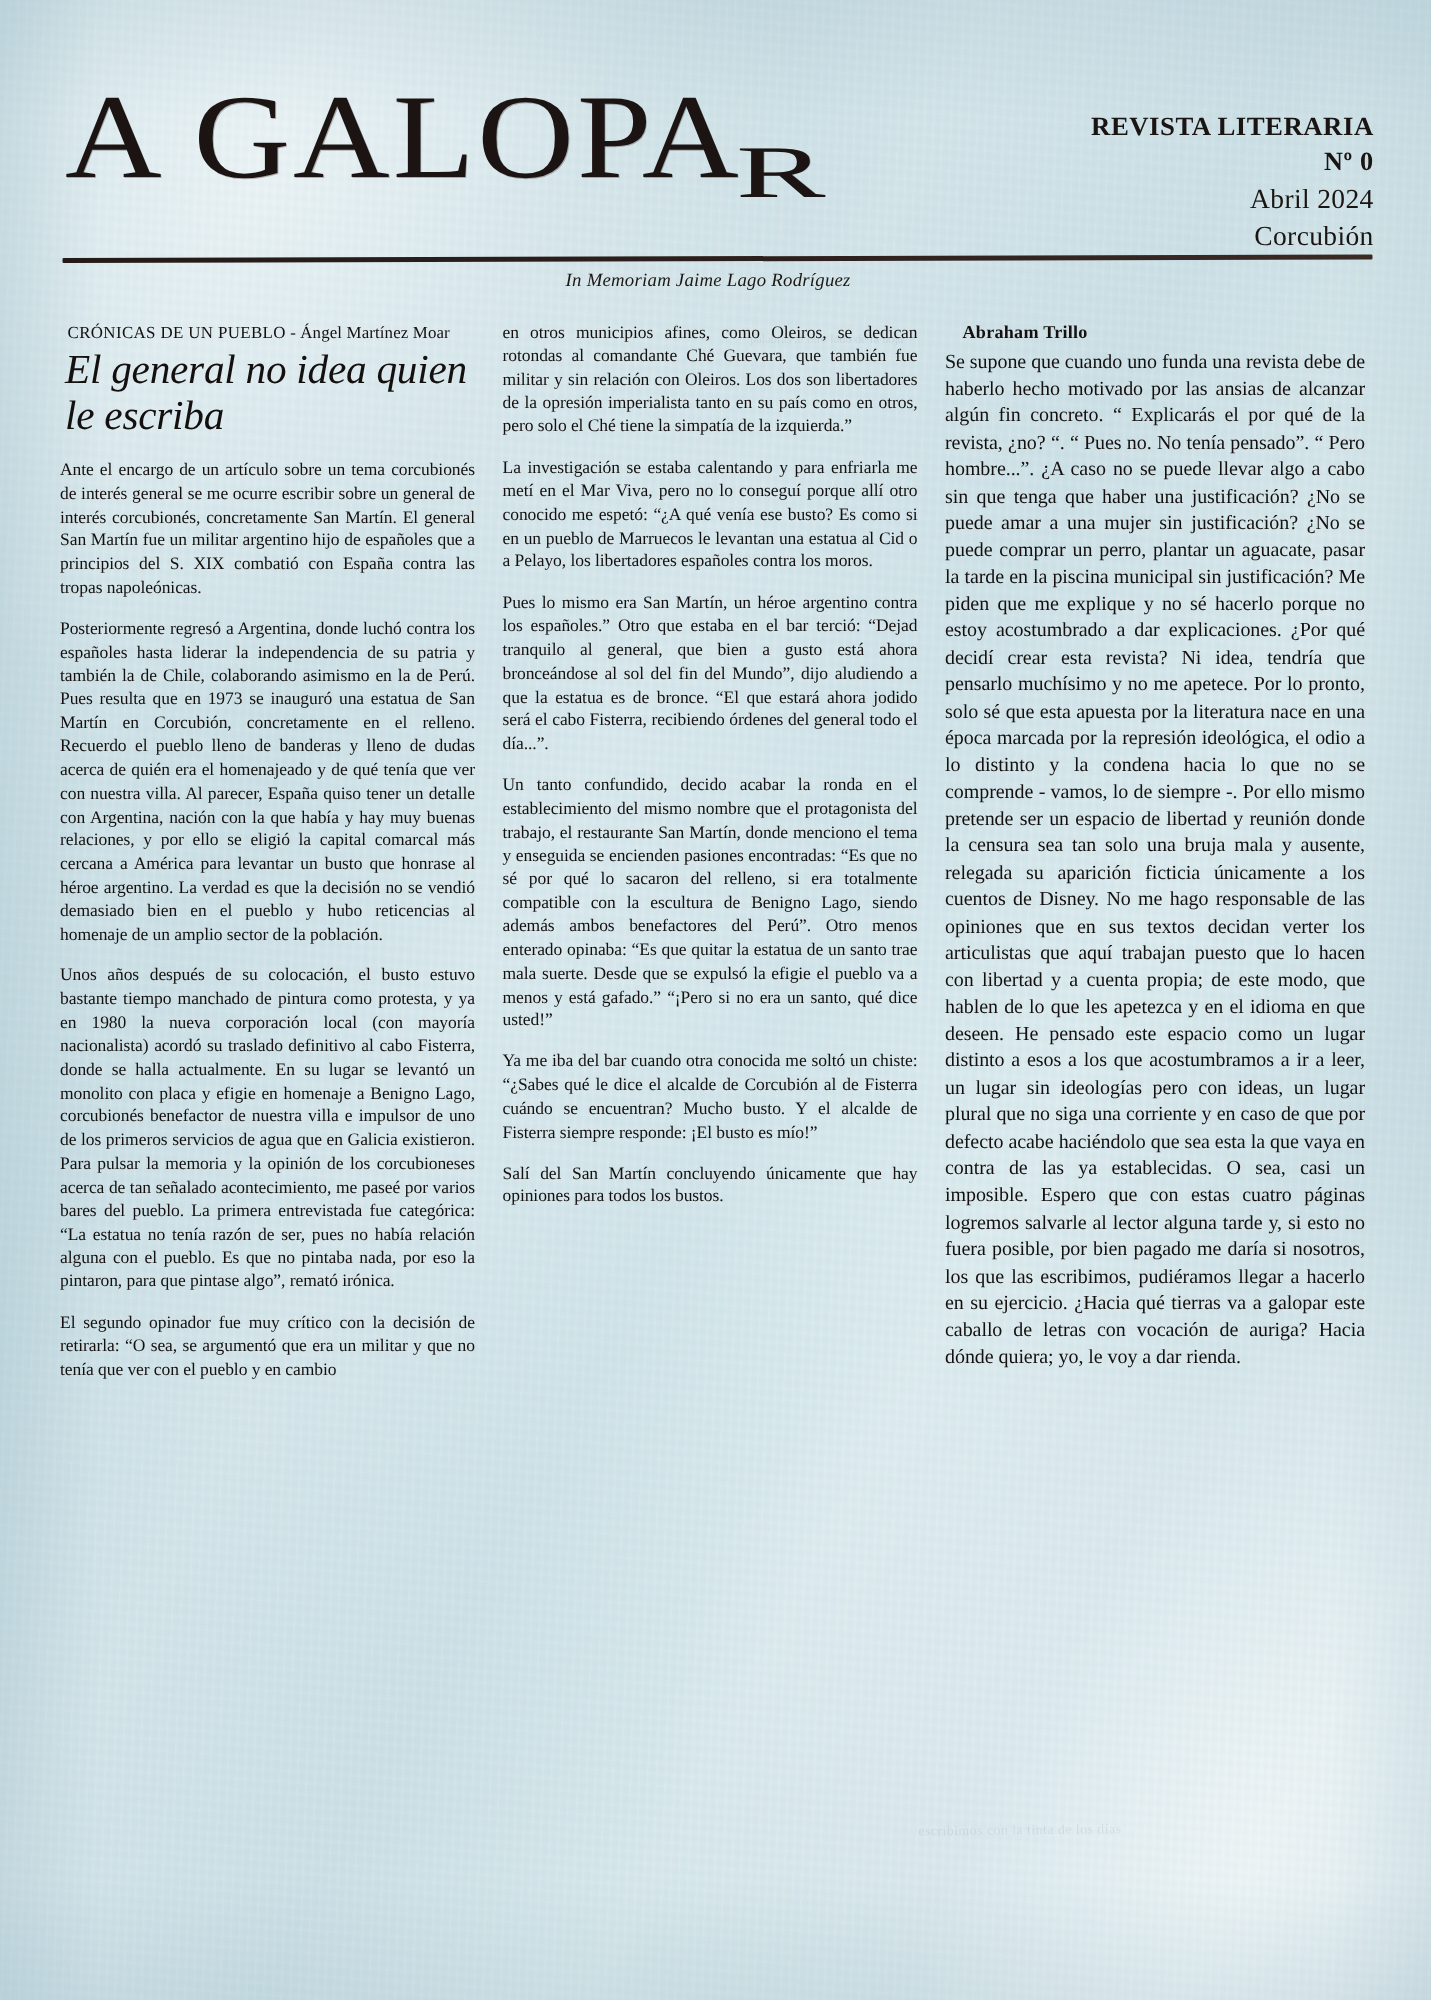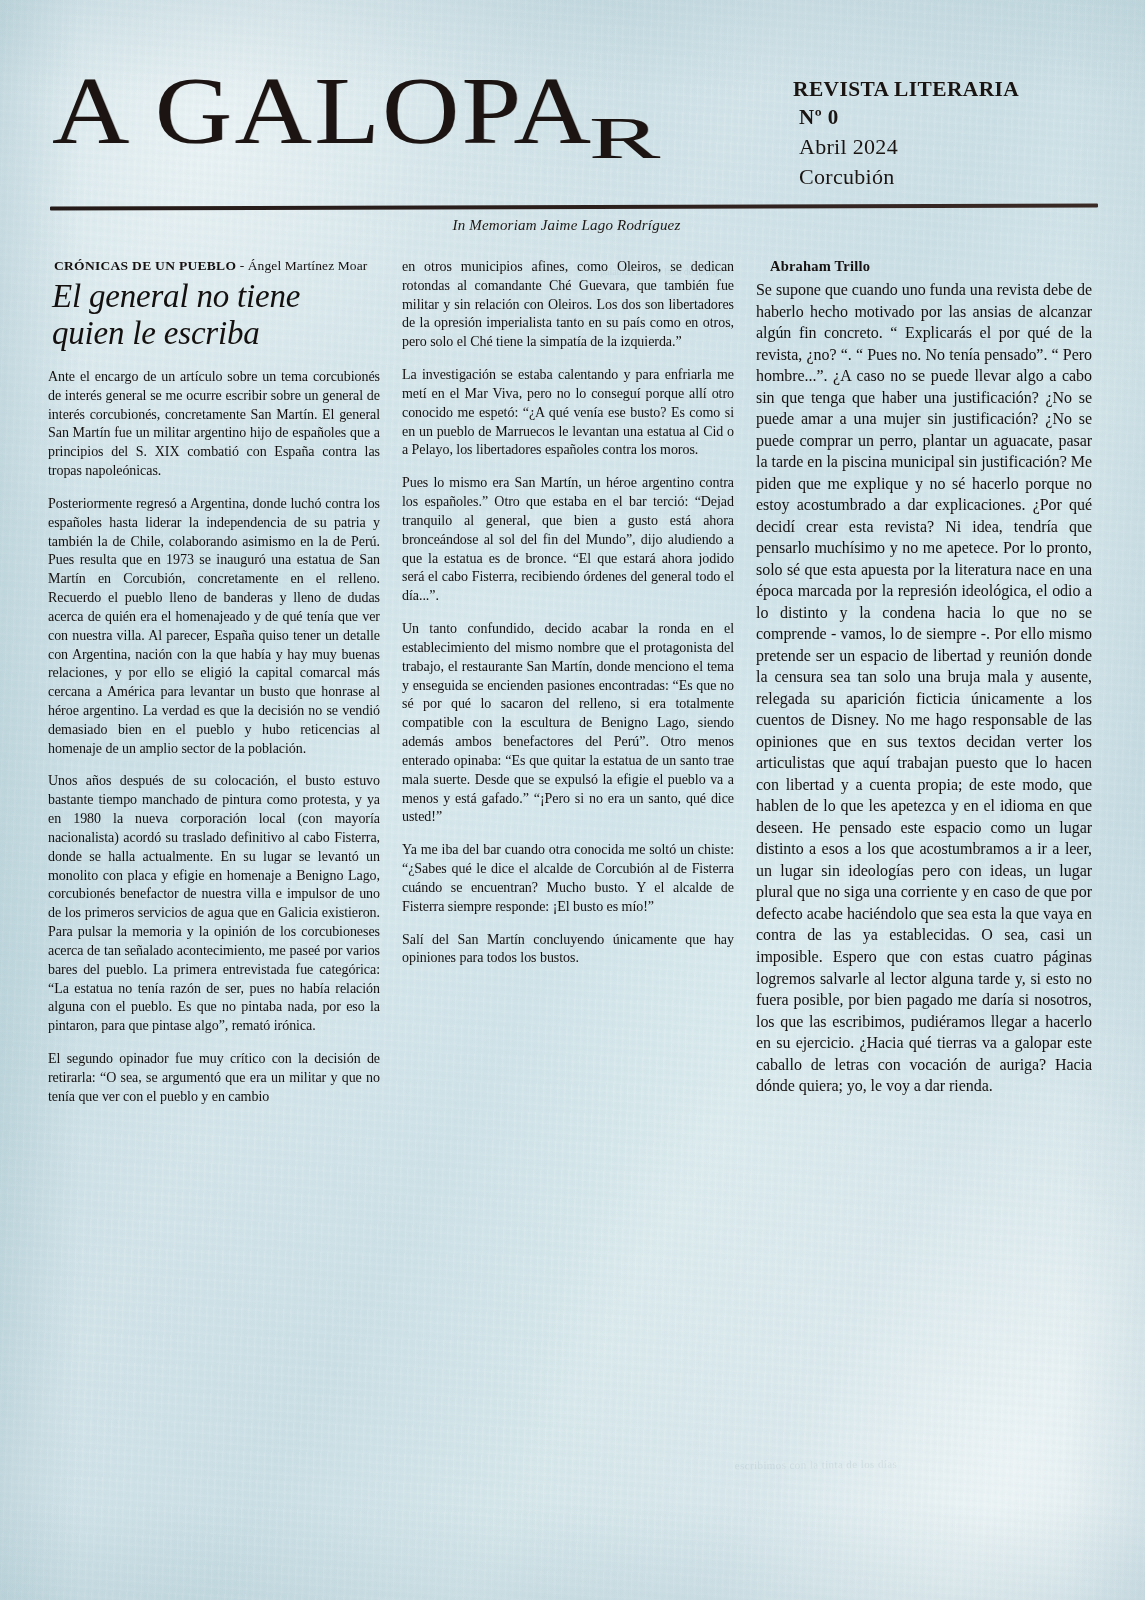--- a/index.html
+++ b/index.html
@@ -95,22 +95,22 @@
   }
   .logo .tail {
     display: inline-block;
     transform: scaleY(0.62) translateY(15px);
     transform-origin: bottom left;
     margin-left: -4px;
   }
   .masthead-meta {
     position: absolute;
     right: 46px;
-    top: 78px;
-    text-align: left;
+    top: 90px;
+    text-align: right;
     color: #1a1412;
     width: 300px;
   }
   .meta-kicker {
     font-weight: bold;
     font-size: 21px;
     letter-spacing: 0.4px;
     line-height: 1.12;
     transform: scaleX(1.02);
     transform-origin: right center;
@@ -168,21 +168,21 @@
   }
   .col-3 { flex: 0 0 336px; width: 336px; }
 
   .section-kicker {
     font-size: 13.5px;
     color: #161110;
     margin: 0 0 4px 6px;
     letter-spacing: 0.1px;
   }
   .section-kicker b {
-    font-weight: bold;
+    font-weight: normal;
     letter-spacing: 0.3px;
   }
   .byline {
     font-size: 14.5px;
     font-weight: bold;
     color: #161110;
     margin: 0 0 4px 14px;
     letter-spacing: 0.2px;
   }
   .headline {
@@ -240,21 +240,21 @@
     </div>
 
     <div class="rule"></div>
     <div class="in-memoriam">In Memoriam Jaime Lago Rodríguez</div>
   </div>
 
   <div class="columns">
 
     <div class="col">
       <div class="section-kicker"><b>CRÓNICAS DE UN PUEBLO</b><span> - Ángel Martínez Moar</span></div>
-      <h1 class="headline">El general no tiene quien le escriba</h1>
+      <h1 class="headline">El general no idea quien le escriba</h1>
 
       <p class="body">Ante el encargo de un artículo sobre un tema corcubionés de interés general se me ocurre escribir sobre un general de interés corcubionés, concretamente San Martín. El general San Martín fue un militar argentino hijo de españoles que a principios del S. XIX combatió con España contra las tropas napoleónicas.</p>
       <p class="body">Posteriormente regresó a Argentina, donde luchó contra los españoles hasta liderar la independencia de su patria y también la de Chile, colaborando asimismo en la de Perú. Pues resulta que en 1973 se inauguró una estatua de San Martín en Corcubión, concretamente en el relleno. Recuerdo el pueblo lleno de banderas y lleno de dudas acerca de quién era el homenajeado y de qué tenía que ver con nuestra villa. Al parecer, España quiso tener un detalle con Argentina, nación con la que había y hay muy buenas relaciones, y por ello se eligió la capital comarcal más cercana a América para levantar un busto que honrase al héroe argentino. La verdad es que la decisión no se vendió demasiado bien en el pueblo y hubo reticencias al homenaje de un amplio sector de la población.</p>
       <p class="body">Unos años después de su colocación, el busto estuvo bastante tiempo manchado de pintura como protesta, y ya en 1980 la nueva corporación local (con mayoría nacionalista) acordó su traslado definitivo al cabo Fisterra, donde se halla actualmente. En su lugar se levantó un monolito con placa y efigie en homenaje a Benigno Lago, corcubionés benefactor de nuestra villa e impulsor de uno de los primeros servicios de agua que en Galicia existieron. Para pulsar la memoria y la opinión de los corcubioneses acerca de tan señalado acontecimiento, me paseé por varios bares del pueblo. La primera entrevistada fue categórica: “La estatua no tenía razón de ser, pues no había relación alguna con el pueblo. Es que no pintaba nada, por eso la pintaron, para que pintase algo”, remató irónica.</p>
       <p class="body">El segundo opinador fue muy crítico con la decisión de retirarla: “O sea, se argumentó que era un militar y que no tenía que ver con el pueblo y en cambio</p>
     </div>
 
     <div class="col">
       <p class="body">en otros municipios afines, como Oleiros, se dedican rotondas al comandante Ché Guevara, que también fue militar y sin relación con Oleiros. Los dos son libertadores de la opresión imperialista tanto en su país como en otros, pero solo el Ché tiene la simpatía de la izquierda.”</p>
       <p class="body">La investigación se estaba calentando y para enfriarla me metí en el Mar Viva, pero no lo conseguí porque allí otro conocido me espetó: “¿A qué venía ese busto? Es como si en un pueblo de Marruecos le levantan una estatua al Cid o a Pelayo, los libertadores españoles contra los moros.</p>

